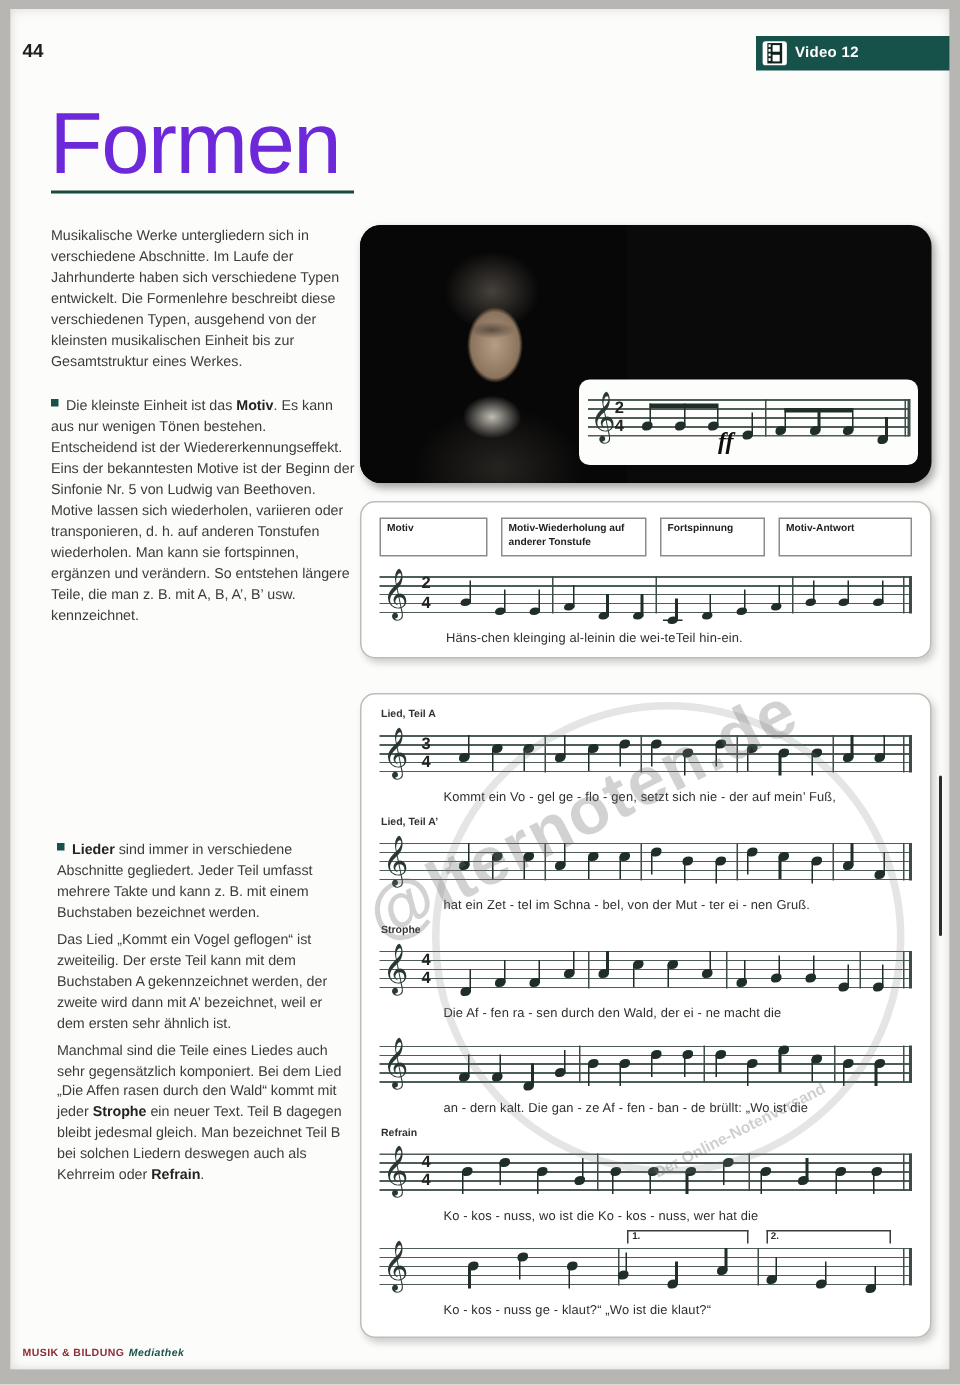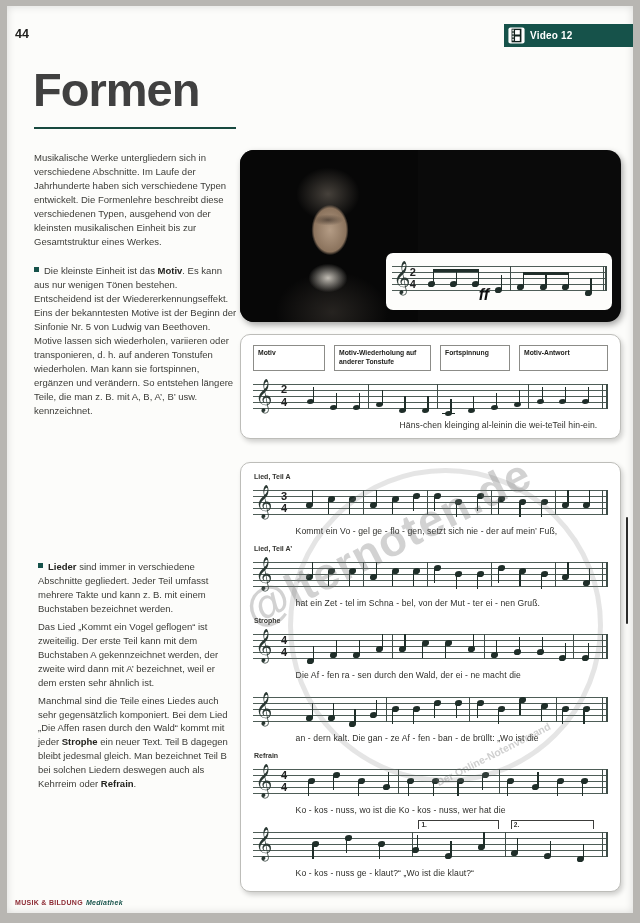--- a/index.html
+++ b/index.html
@@ -3,42 +3,42 @@
 <meta charset="utf-8">
 <style>
   *{margin:0;padding:0;box-sizing:border-box}
   html,body{width:640px;height:923px}
   body{position:relative;background:#b8b6b2;font-family:"Liberation Sans",sans-serif;overflow:hidden}
   .page{position:absolute;left:7px;top:6px;right:7px;bottom:10px;background:#fcfcfa;box-shadow:inset 0 0 8px rgba(0,0,0,.14)}
   .pagenum{position:absolute;left:15px;top:27px;font-weight:700;font-size:12.5px;color:#1d1d1b}
   .video-badge{position:absolute;left:504px;top:24px;width:129px;height:23px;background:#16524a;display:flex;align-items:center;gap:5px;padding-left:4px}
   .video-badge .vlabel{color:#fff;font-weight:700;font-size:10px;letter-spacing:.2px}
   .film-icon{width:17px;height:17px;display:block}
-  h1{position:absolute;left:33px;top:62px;font-size:47px;font-weight:700;letter-spacing:-1px;color:#404040}
+  h1{position:absolute;left:33px;top:62px;font-size:58px;font-weight:400;letter-spacing:-1px;color:#6d28d9}
   .title-rule{position:absolute;left:34px;top:127px;width:202px;height:1.5px;background:#17493f}
   .copy{font-size:9.5px;line-height:1.47;color:#3c3c38}
   .copy p{margin:4px}
   .copy b{color:#23231f}
   .intro{position:absolute;left:34px;top:151px;width:203px}
   .block1{position:absolute;left:34px;top:264px;width:203px}
   .block2{position:absolute;left:34px;top:556px;width:203px}
   .bullet{display:inline-block;width:5px;height:5px;background:#16524a;margin-right:5px;vertical-align:2px}
   .panel{position:absolute;background:#fff;border:1px solid #bdbdb9;border-radius:10px;box-shadow:2px 3px 5px rgba(0,0,0,.18)}
   .beethoven-box{position:absolute;left:240px;top:150px;width:381px;height:172px;background:#0a0a0a;border-radius:14px;box-shadow:2px 3px 6px rgba(0,0,0,.35)}
   .portrait{position:absolute;left:0;top:0;bottom:0;width:178px;border-radius:14px 0 0 14px;overflow:hidden;
     background:
       radial-gradient(ellipse 22px 8px at 88px 70px,rgba(35,26,21,.55) 0%,rgba(0,0,0,0) 70%),
       radial-gradient(ellipse 30px 22px at 88px 128px,rgba(225,220,210,.85) 0%,rgba(225,220,210,0) 65%),
       radial-gradient(ellipse 31px 42px at 90px 80px,#b49c85 0%,#8b735d 52%,rgba(0,0,0,0) 60%),
       radial-gradient(ellipse 48px 40px at 88px 44px,#46413b 0%,rgba(0,0,0,0) 66%),
       radial-gradient(ellipse 78px 56px at 92px 162px,#262320 0%,rgba(0,0,0,0) 72%),
       #070707}
   .score-panel{position:absolute;right:9px;bottom:12px;width:226px;height:57px;background:#fdfdfb;border-radius:7px}
   .score-panel .staff-wrap{position:absolute;left:6px;right:6px;top:5px}
-  .dyn{position:absolute;left:41%;top:33px;font-family:Liberation Sans, sans-serif;font-style:italic;font-weight:700;font-size:16px;color:#0e0e0e;z-index:3}
+  .dyn{position:absolute;left:41%;top:33px;font-family:Liberation Serif, serif;font-style:italic;font-weight:700;font-size:16px;color:#0e0e0e;z-index:3}
   .motiv-panel{left:240px;top:334px;width:381px;padding:10px 12px 8px}
   .label-row{display:flex;gap:9px;margin-bottom:5px}
   .label-box{border:1px solid #8c8c88;font-size:6.8px;font-weight:700;color:#21211e;padding:3px 4px;line-height:1.3}
   .song-panel{left:240px;top:462px;width:381px;padding:10px 12px 4px}
   .system{margin-bottom:9px}
   .sys-label{font-size:7px;font-weight:700;color:#33332f;margin:0 0 1px 1px;height:8px}
   .staff-wrap{position:relative;height:42px}
   .stafflines{position:absolute;left:0;right:0;top:8px;height:25px;background:repeating-linear-gradient(to bottom,#4e5d57 0,#4e5d57 1px,transparent 1px,transparent 6px)}
   .clef{position:absolute;left:0.6%;top:-4px;font-family:"DejaVu Sans",sans-serif;font-size:29px;line-height:46px;color:#2a3833}
   .tsig{position:absolute;left:7.2%;top:7.5px;width:11px;text-align:center;color:#222}
@@ -47,21 +47,21 @@
   .bar.thick{width:2.6px}
   .note{position:absolute;width:7px;height:5.2px;margin-left:-3.5px;background:#1f2e29;border-radius:60% 40% 60% 40%;z-index:2}
   .note::after{content:"";position:absolute;width:1.2px;background:#1f2e29}
   .note.up::after{left:5.6px;bottom:2.4px;height:15px}
   .note.down::after{left:0.2px;top:2.8px;height:15px}
   .note.ledger::before{content:"";position:absolute;left:-2.6px;width:12.4px;height:1.1px;top:2px;background:#1f2e29}
   .beam{position:absolute;height:3px;background:#1f2e29;margin-left:2px;z-index:2}
   .volta{position:absolute;top:-4px;height:9px;border:1px solid #3c3c3a;border-bottom:none}
   .volta span{display:block;font-size:6.5px;font-weight:700;color:#2e2e2c;padding-left:2px;line-height:8px}
   .lyrics{font-size:8.6px;color:#2e2e2a;margin-top:2px;padding-left:12%;letter-spacing:.1px;white-space:nowrap}
-  .lyrics.spread{display:flex;justify-content:flex-end;padding:0 3% 0 12.5%}
+  .lyrics.spread{display:flex;justify-content:flex-start;padding:0 3% 0 12.5%}
   .scan-line{position:absolute;left:626px;top:517px;width:2.3px;height:107px;background:#151515;border-radius:2px;opacity:.9}
   .watermark{position:absolute;inset:0;pointer-events:none;z-index:40}
   .wm-ring{position:absolute;left:288px;top:468px;width:315px;height:315px;border:5px solid rgba(125,125,125,.20);border-radius:50%}
   .wm-main{position:absolute;left:248px;top:588px;transform:rotate(-27deg);transform-origin:left center;font-size:45px;font-weight:700;color:rgba(105,105,105,.30);letter-spacing:1px;white-space:nowrap}
   .wm-sub{position:absolute;left:430px;top:748px;transform:rotate(-27deg);font-size:10.5px;font-weight:700;color:rgba(110,110,110,.33);white-space:nowrap}
   footer{position:absolute;left:15px;top:899px;font-size:7px;letter-spacing:.3px}
   .brand{font-weight:700;color:#8d2c35}
   .suffix{font-style:italic;font-weight:700;color:#16524a;margin-left:3px}
 </style>
 </head>

